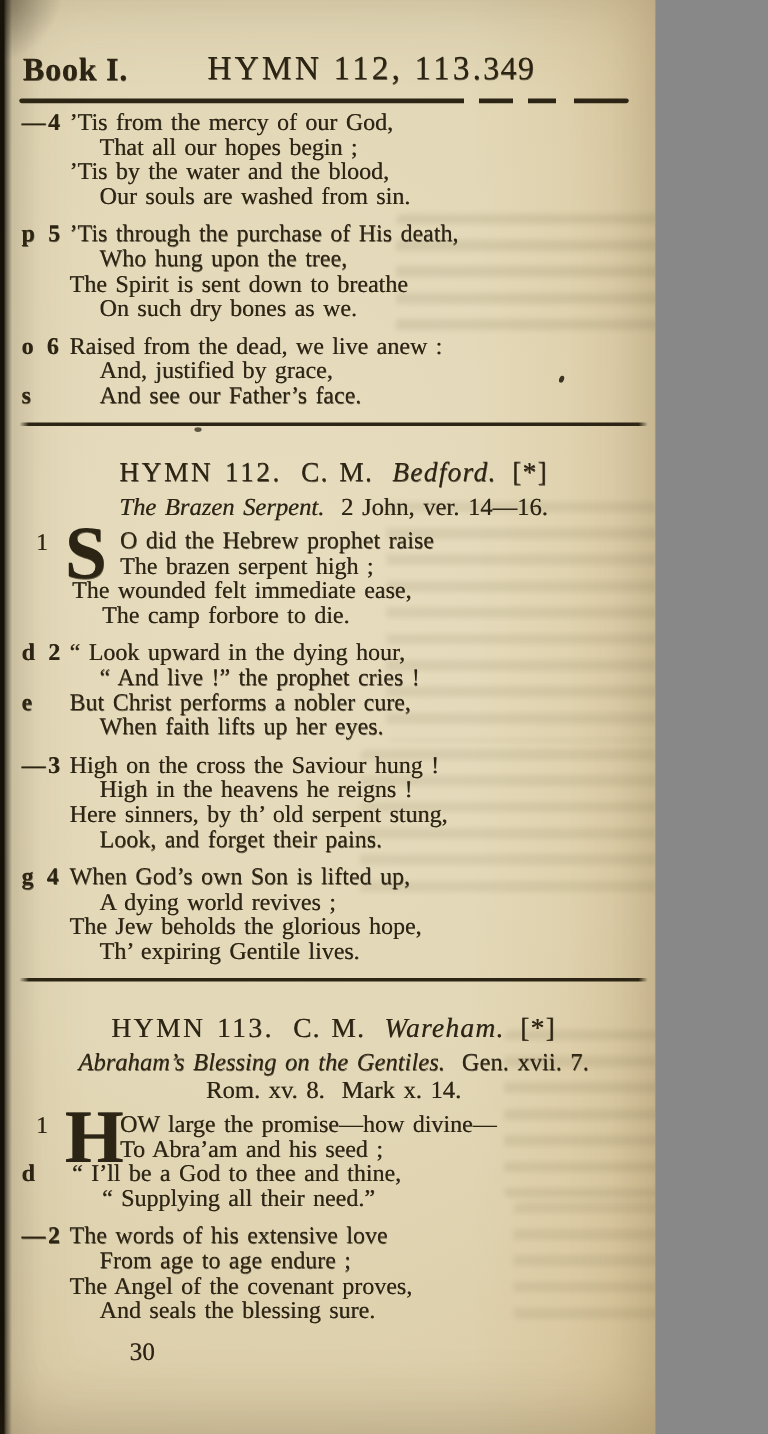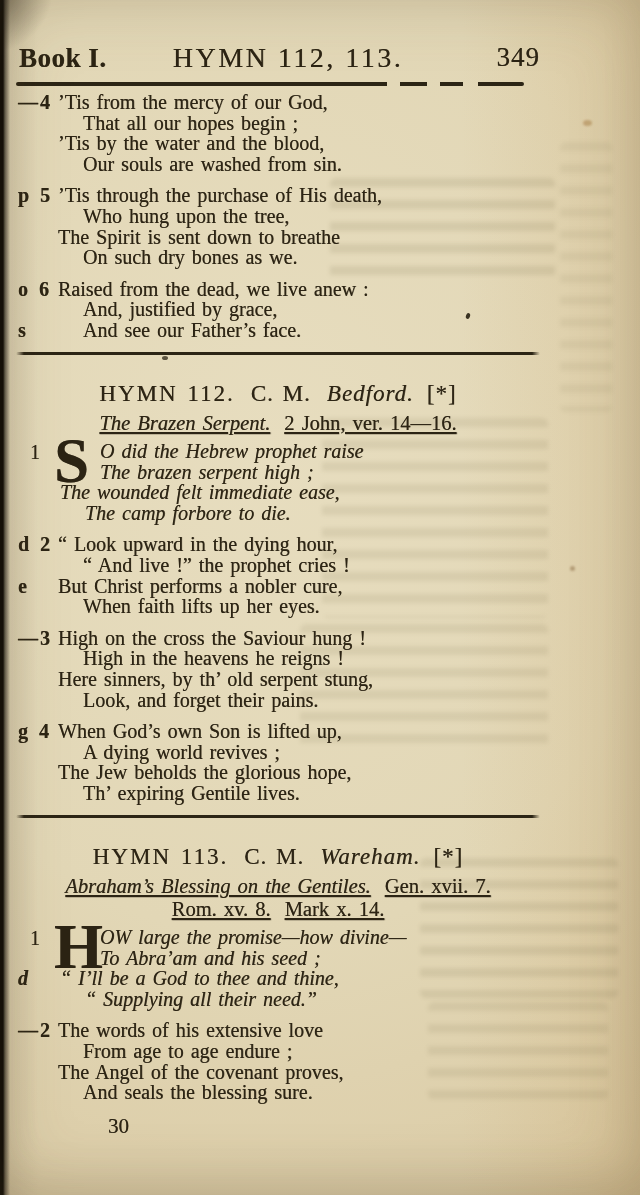--- a/index.html
+++ b/index.html
@@ -1,17 +1,17 @@
 <!DOCTYPE html>
 <html><head>
 <meta charset="utf-8">
 <style>
   html,body{margin:0;padding:0;background:#888;}
   .page{
-    position:relative;width:640px;height:1195px;overflow:hidden;
+    position:relative;width:546px;height:1195px;overflow:hidden;
     font-family:"Liberation Serif","DejaVu Serif",serif;
     color:#2c2414;
     text-shadow:0.35px 0.35px 0.45px rgba(44,36,20,.65);
     background:
       linear-gradient(90deg, rgba(120,110,90,.14) 0, rgba(120,110,90,0) 6%, rgba(0,0,0,0) 72%, rgba(186,140,70,.16) 100%),
       radial-gradient(140% 90% at 42% 38%, #e7ddbf 0%, #e2d7b6 45%, #dccda8 72%, #d0bc93 100%);
   }
   .page::after{content:"";position:absolute;inset:0;pointer-events:none;
     box-shadow:inset 0 0 70px rgba(92,72,40,.22), inset 0 -18px 40px rgba(92,72,40,.10);}
   .corner{position:absolute;left:0;top:0;width:70px;height:70px;pointer-events:none;
@@ -28,34 +28,34 @@
   
   .content{position:relative;margin:6px 0 0 16px;width:525px;font-size:20px;line-height:20.6px;word-spacing:2px;}
   .verse{margin:0 0 11px;}
   .line{position:relative;padding-left:42px;white-space:nowrap;}
   .line.i1{padding-left:67px;}
   .marker{position:absolute;left:2px;top:0;font-weight:bold;letter-spacing:2px;}
   
   .dropcap{position:relative;margin:0 0 11px;}
   .vnum{position:absolute;left:14px;top:1px;font-size:20px;}
   .cap{position:absolute;left:38px;top:-3px;font-size:63px;line-height:46px;font-weight:bold;}
-  .dcl{position:relative;white-space:nowrap;font-style:italic;}
+  .dcl{position:relative;white-space:nowrap;}
   .dc1,.dc2{padding-left:84px;}
   .dc3{padding-left:44px;}
   .dc4{padding-left:69px;}
   
   .srule{height:3.5px;width:524px;margin:2px 0 24px;border-radius:2px;
     background:linear-gradient(to right,rgba(44,37,21,0) 0,#2c2515 1.5%,#2c2515 98.5%,rgba(44,37,21,0) 100%);}
   .heading{width:524px;text-align:center;font-size:23px;line-height:30px;margin:0 0 3px;white-space:nowrap;}
   .hnum{letter-spacing:2px;margin-right:16px;}
   .hmeter{margin-right:16px;letter-spacing:1px;}
   .htune{font-style:italic;margin-right:13px;letter-spacing:1px;}
   .hmark{letter-spacing:1px;}
   .subtitle{width:524px;text-align:center;font-size:20.5px;line-height:23px;margin:0 0 6px;}
-  .seg{margin:0 7px;text-decoration:underline;}
+  .seg{margin:0 7px;}
   .it{font-style:italic;}
   
   .sig{margin:2px 0 0 108px;font-size:21px;}
   
   .ghost{position:absolute;pointer-events:none;filter:blur(2.2px);opacity:.5;border-radius:6px;
     background:repeating-linear-gradient(180deg, rgba(122,112,76,.30) 0 9px, rgba(122,112,76,0) 9px 22px);}
   .g1{left:330px;top:178px;width:225px;height:106px;}
   .g2{left:560px;top:142px;width:52px;height:270px;opacity:.3;}
   .g3{left:322px;top:418px;width:226px;height:200px;opacity:.42;}
   .g4{left:300px;top:624px;width:248px;height:126px;opacity:.4;}

